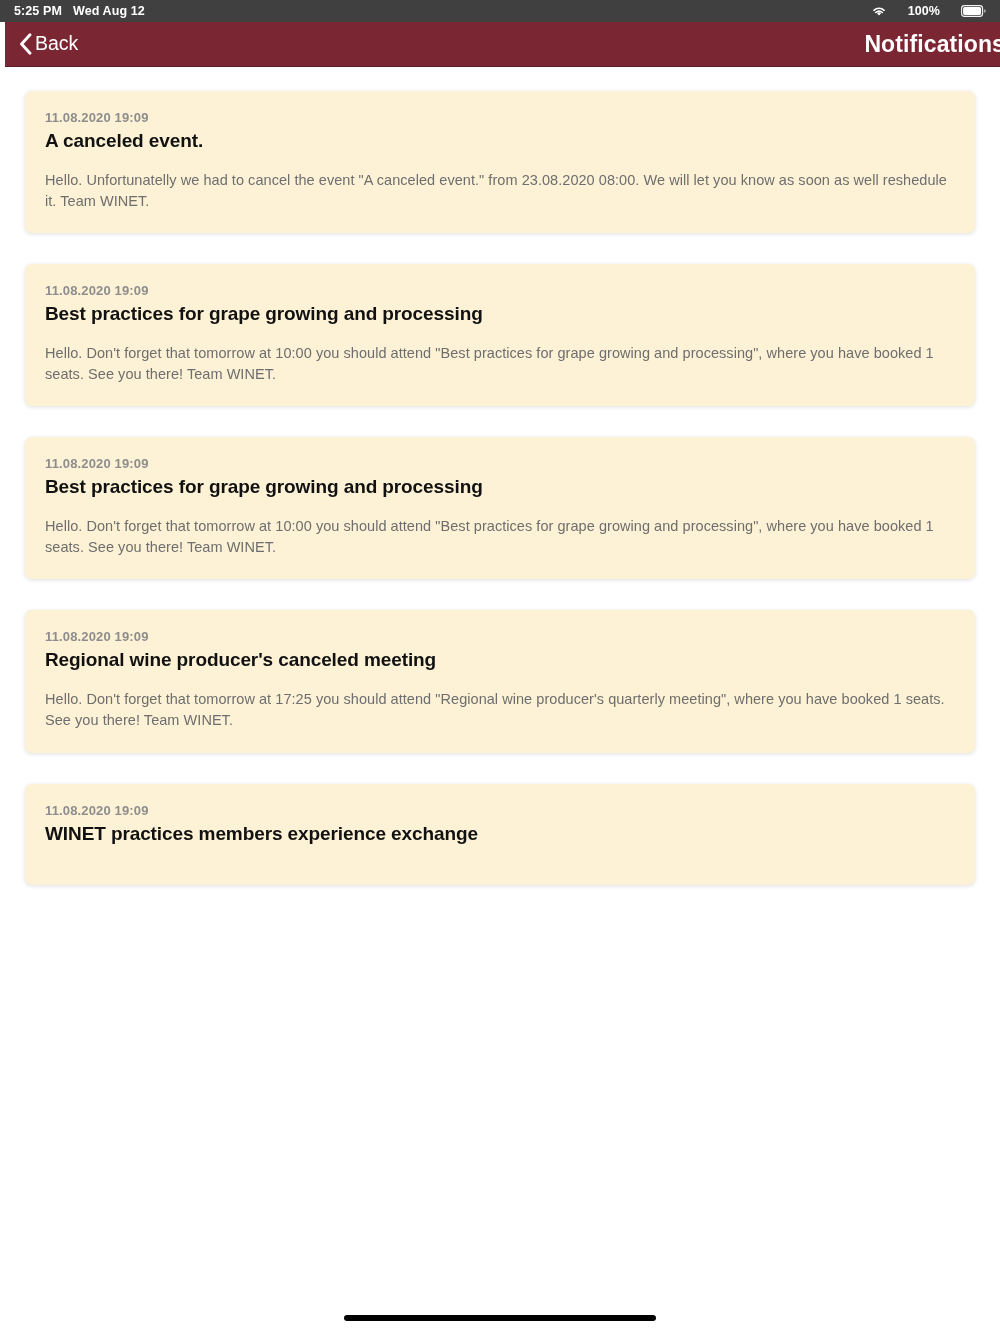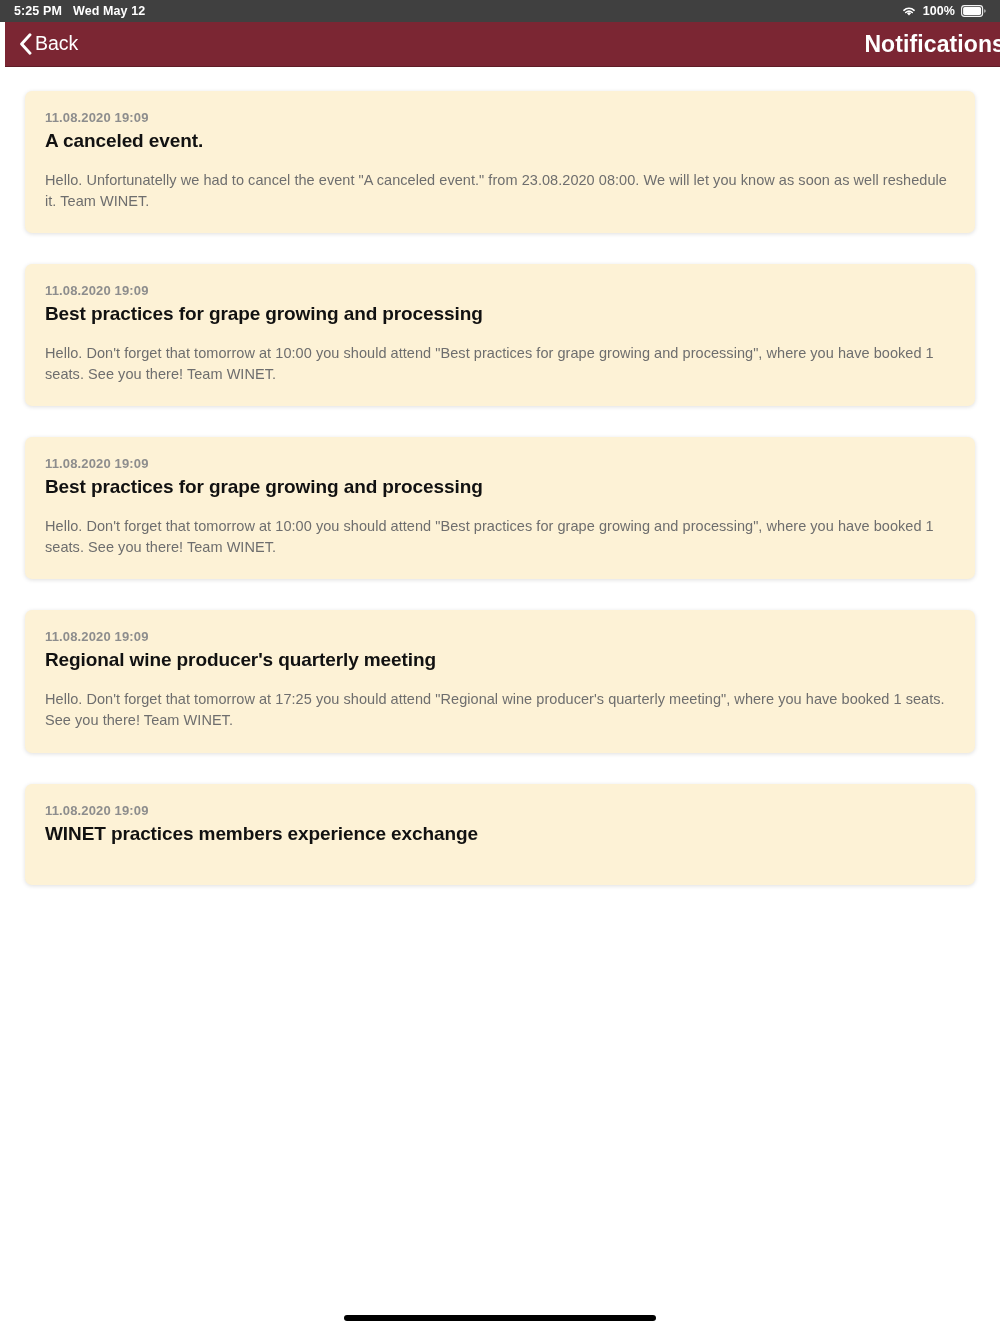--- a/index.html
+++ b/index.html
@@ -31,21 +31,21 @@
     display:flex;
     align-items:center;
     justify-content:space-between;
     padding:0 14px 0 14px;
     color:#ffffff;
     font-size:12.5px;
     font-weight:bold;
     letter-spacing:0.1px;
   }
   .status-left { display:flex; align-items:center; gap:11px; }
-  .status-right { display:flex; align-items:center; gap:6px; }
+  .status-right { display:flex; align-items:center; gap:21px; }
 
   .wifi-icon { display:block; width:16px; height:12px; }
   .battery-pct { font-size:12.5px; font-weight:bold; }
   .battery-icon { display:block; width:25px; height:12px; }
 
   
   .nav-bar {
     position:absolute;
     top:22px; left:5px;
     width:1000px;
@@ -139,21 +139,21 @@
   }
 </style>
 </head>
 <body>
 
 <div id="screen">
 
   <div class="status-bar">
     <div class="status-left">
       <span>5:25 PM</span>
-      <span>Wed May 12</span>
+      <span>Wed Aug 12</span>
     </div>
     <div class="status-right">
       <span>
         <svg class="wifi-icon" viewBox="0 0 16 12" aria-hidden="true">
           <path d="M8 10.6 L5.9 8.2 A3.2 3.2 0 0 1 10.1 8.2 Z" fill="#ffffff"></path>
           <path d="M2.9 5.3 A7.4 7.4 0 0 1 13.1 5.3" stroke="#ffffff" stroke-width="1.6" fill="none" stroke-linecap="round"></path>
           <path d="M4.7 7.5 A5 5 0 0 1 11.3 7.5" stroke="#ffffff" stroke-width="1.6" fill="none" stroke-linecap="round"></path>
         </svg>
       </span>
       <span class="battery-pct">100%</span>
@@ -194,21 +194,21 @@
     </div>
 
     <div class="card">
       <div class="card-date">11.08.2020 19:09</div>
       <div class="card-title">Best practices for grape growing and processing</div>
       <div class="card-body">Hello. Don't forget that tomorrow at 10:00 you should attend "Best practices for grape growing and processing", where you have booked 1 seats. See you there! Team WINET.</div>
     </div>
 
     <div class="card">
       <div class="card-date">11.08.2020 19:09</div>
-      <div class="card-title">Regional wine producer's quarterly meeting</div>
+      <div class="card-title">Regional wine producer's canceled meeting</div>
       <div class="card-body">Hello. Don't forget that tomorrow at 17:25 you should attend "Regional wine producer's quarterly meeting", where you have booked 1 seats. See you there! Team WINET.</div>
     </div>
 
     <div class="card">
       <div class="card-date">11.08.2020 19:09</div>
       <div class="card-title">WINET practices members experience exchange</div>
     </div>
 
   </div>
 

